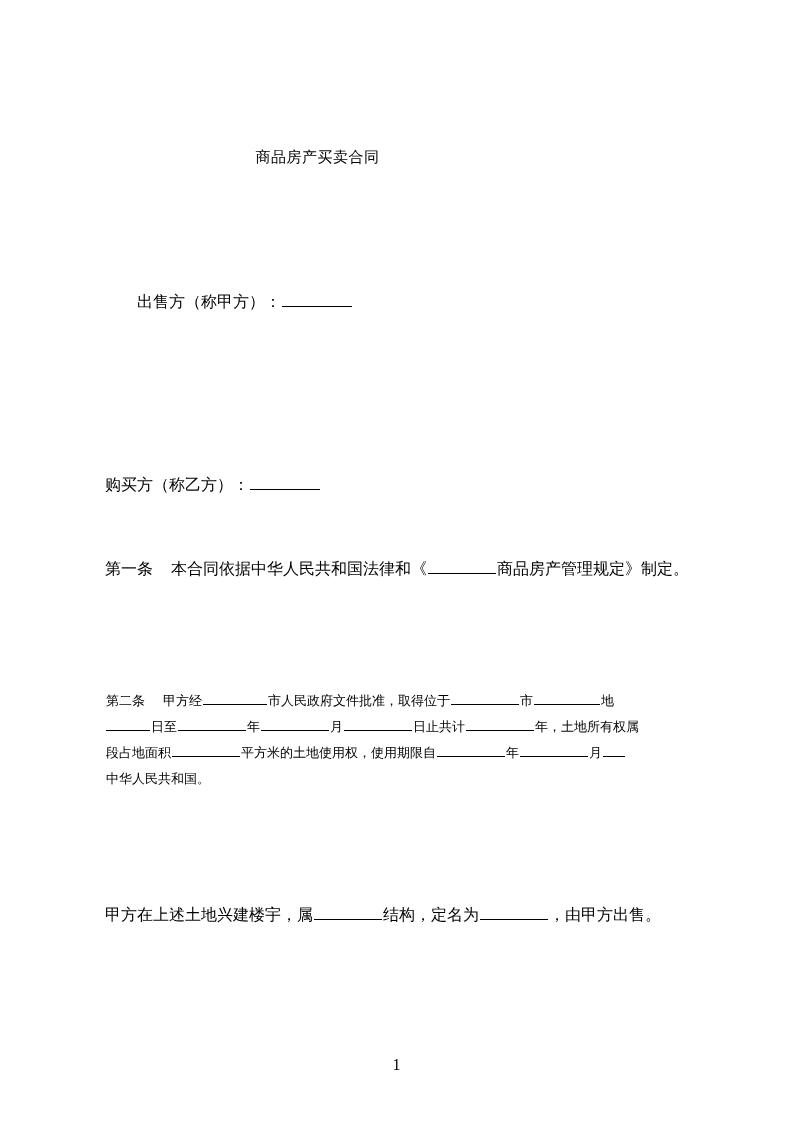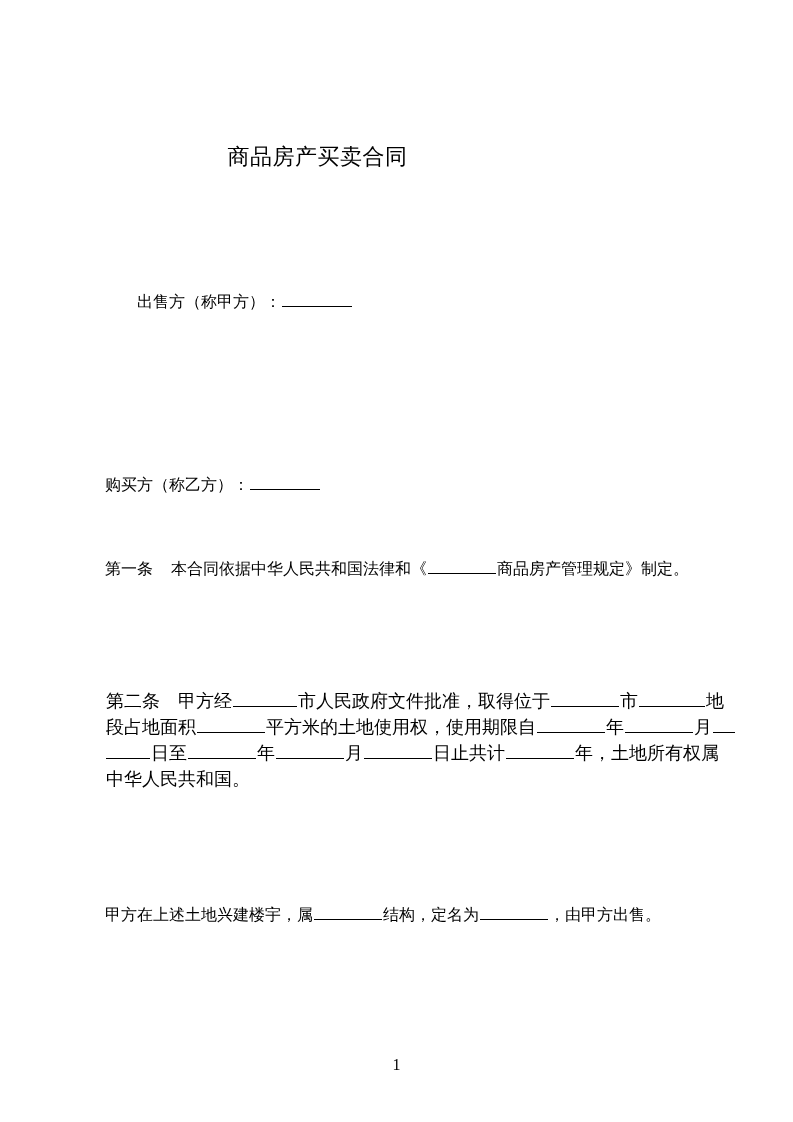--- a/index.html
+++ b/index.html
@@ -21,42 +21,42 @@
       width: 793px;
       height: 1122px;
       background: #ffffff;
     }
     .title {
       position: absolute;
       top: 143px;
       left: 0;
       width: 635px;
       text-align: center;
-      font-size: 22px;
+      font-size: 15px;
       letter-spacing: 0.5px;
       line-height: 28px;
     }
     .line {
       position: absolute;
       font-size: 16px;
       line-height: 20px;
       white-space: nowrap;
     }
     .blank {
       display: inline-block;
       border-bottom: 1px solid #000;
       height: 14px;
       vertical-align: baseline;
       margin: 0 1px;
     }
     .para {
       position: absolute;
       left: 106px;
       width: 592px;
-      font-size: 18px;
+      font-size: 13px;
       line-height: 26px;
     }
     .para-line {
       display: flex;
       justify-content: space-between;
       white-space: nowrap;
       height: 26px;
     }
     .para-line.left { justify-content: flex-start; }
     .page-number {
@@ -89,26 +89,26 @@
   </div>
 
   <div class="para" style="top:688px;">
     <div class="para-line">
       <span>
         <span>第二条</span><span style="display:inline-block;width:18px;"></span><span>甲方经</span><span class="blank" style="width:64px;"></span><span>市人民政府文件批准，取得位于</span><span class="blank" style="width:68px;"></span><span>市</span><span class="blank" style="width:66px;"></span><span>地</span>
       </span>
     </div>
     <div class="para-line">
       <span>
-        <span>段占地面积</span><span class="blank" style="width:68px;"></span><span>平方米的土地使用权，使用期限自</span><span class="blank" style="width:68px;"></span><span>年</span><span class="blank" style="width:68px;"></span><span>月</span><span class="blank" style="width:22px;"></span>
+        <span class="blank" style="width:44px;margin-left:0;"></span><span>日至</span><span class="blank" style="width:68px;"></span><span>年</span><span class="blank" style="width:68px;"></span><span>月</span><span class="blank" style="width:68px;"></span><span>日止共计</span><span class="blank" style="width:68px;"></span><span>年，土地所有权属</span>
       </span>
     </div>
     <div class="para-line">
       <span>
-        <span class="blank" style="width:44px;margin-left:0;"></span><span>日至</span><span class="blank" style="width:68px;"></span><span>年</span><span class="blank" style="width:68px;"></span><span>月</span><span class="blank" style="width:68px;"></span><span>日止共计</span><span class="blank" style="width:68px;"></span><span>年，土地所有权属</span>
+        <span>段占地面积</span><span class="blank" style="width:68px;"></span><span>平方米的土地使用权，使用期限自</span><span class="blank" style="width:68px;"></span><span>年</span><span class="blank" style="width:68px;"></span><span>月</span><span class="blank" style="width:22px;"></span>
       </span>
     </div>
     <div class="para-line left">
       <span>中华人民共和国。</span>
     </div>
   </div>
 
   <div class="line" style="top:905px; left:105px;">
     <span>甲方在上述土地兴建楼宇，属</span><span class="blank" style="width:68px;"></span><span>结构，定名为</span><span class="blank" style="width:68px;"></span><span>，由甲方出售。</span>
   </div>

